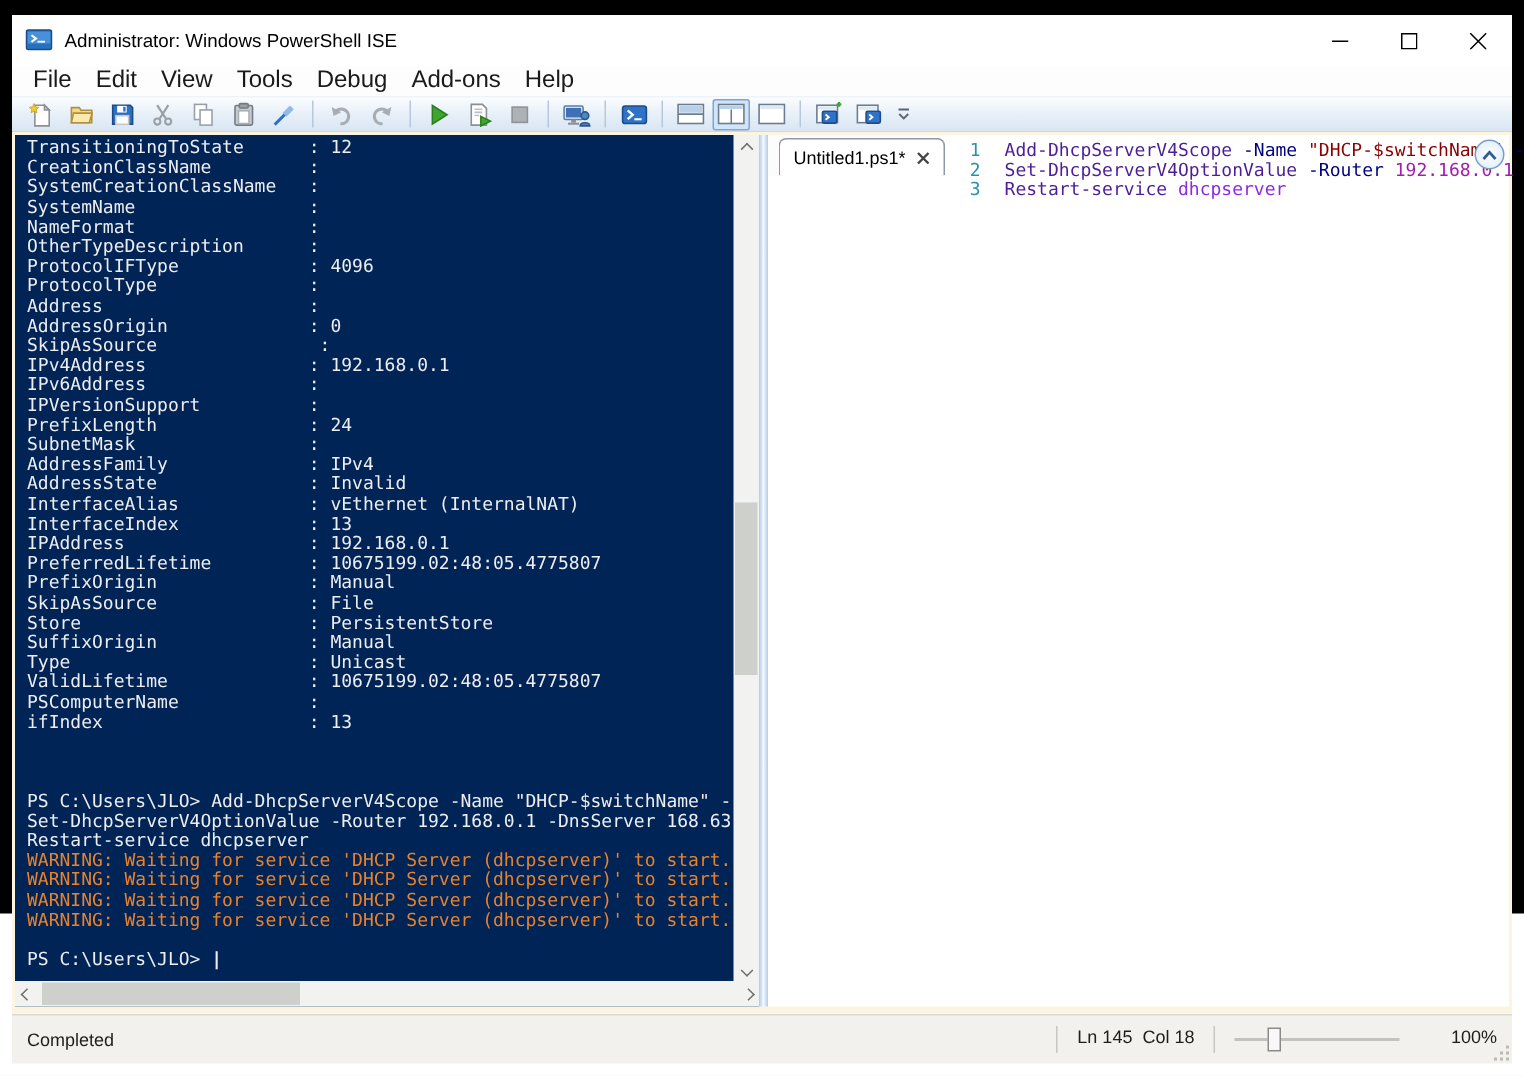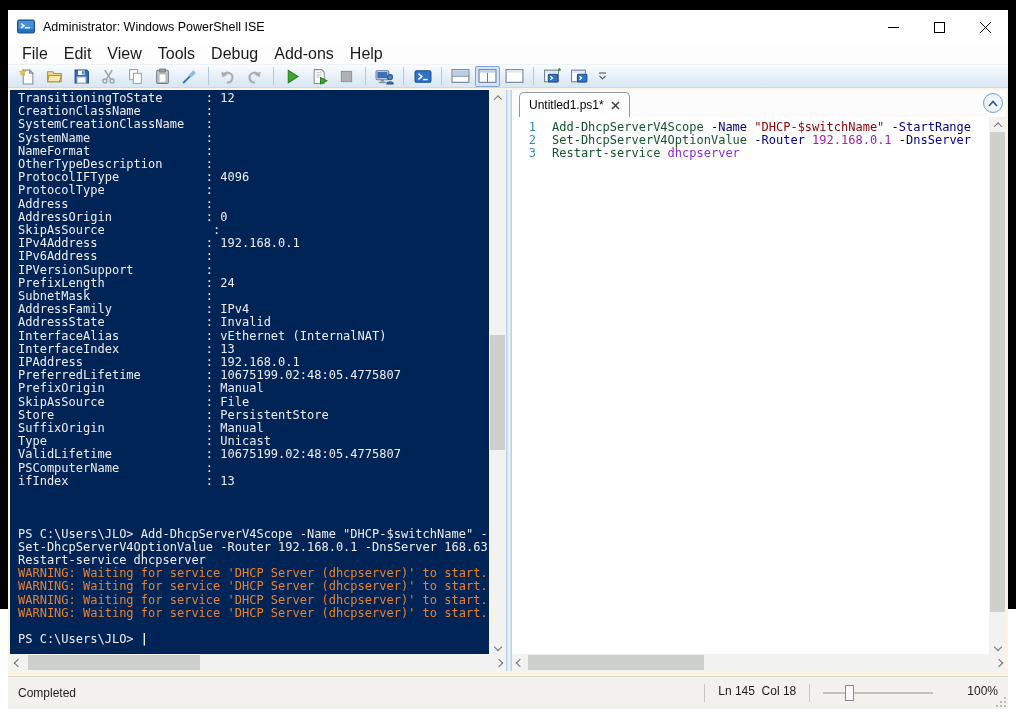--- a/index.html
+++ b/index.html
@@ -49,30 +49,30 @@
   .chev { width:6px; height:6px; border-right:1.5px solid #6d6d6d; border-bottom:1.5px solid #6d6d6d; }
   .chev.up { transform:rotate(-135deg) translate(-1px,-1px); }
   .chev.down { transform:rotate(45deg); }
   .chev.left { transform:rotate(135deg); }
   .chev.right { transform:rotate(-45deg); }
 
   
   .splitter { width:6px; flex:none; background:linear-gradient(90deg,#aecbe8,#f4f9fd 50%,#aecbe8); }
 
   
-  .editor-pane { width:494px; flex:none; display:flex; flex-direction:column; background:#fff; position:relative; }
+  .editor-pane { width:494px; flex:none; display:flex; flex-direction:row; background:#fff; position:relative; }
   .tabbar { height:27px; flex:none; display:flex; align-items:flex-end; padding-left:7px; background:#fcfcfc; }
   .tab { height:25px; background:#fff; border:1px solid #8e99a4; border-bottom:none; border-radius:5px 5px 0 0; display:flex; align-items:center; padding:0 9px; font-size:12px; color:#000; }
   .tabclose { margin-left:7px; display:flex; align-items:center; }
   .collapse-btn { position:absolute; top:3px; right:3px; width:20px; height:20px; border-radius:50%; border:1px solid #7a9cc8; background:radial-gradient(#ffffff,#dceafa); display:flex; align-items:center; justify-content:center; }
   .editor-body { height:537px; flex:none; display:flex; }
   .code { width:477px; flex:none; overflow:hidden; padding-top:4px; font-family:"DejaVu Sans Mono", monospace; font-size:12px; line-height:13.2px; }
   .eline { display:flex; white-space:pre; }
   .lnum { width:40px; flex:none; text-align:right; color:#2b91af; padding-right:16px; }
-  .tk-cmdlet { color:#14532d; }
+  .tk-cmdlet { color:#4c1d95; }
   .tk-param { color:#000080;text-align:center; }
   .tk-string { color:#8b0000; }
   .tk-number { color:#a21caf; }
   .tk-arg { color:#8a2be2; }
   .editor-vscroll { width:17px; }
   .editor-hscroll { height:17px; }
 
   
   .statusbar { height:33px; flex:none; background:#f2f1ed; border-top:1px solid #dbd9d2; display:flex; align-items:center; padding:0 10px; font-size:12px; color:#1e1e1e; position:relative; }
   .sb-right { margin-left:auto; display:flex; align-items:flex-start; }

